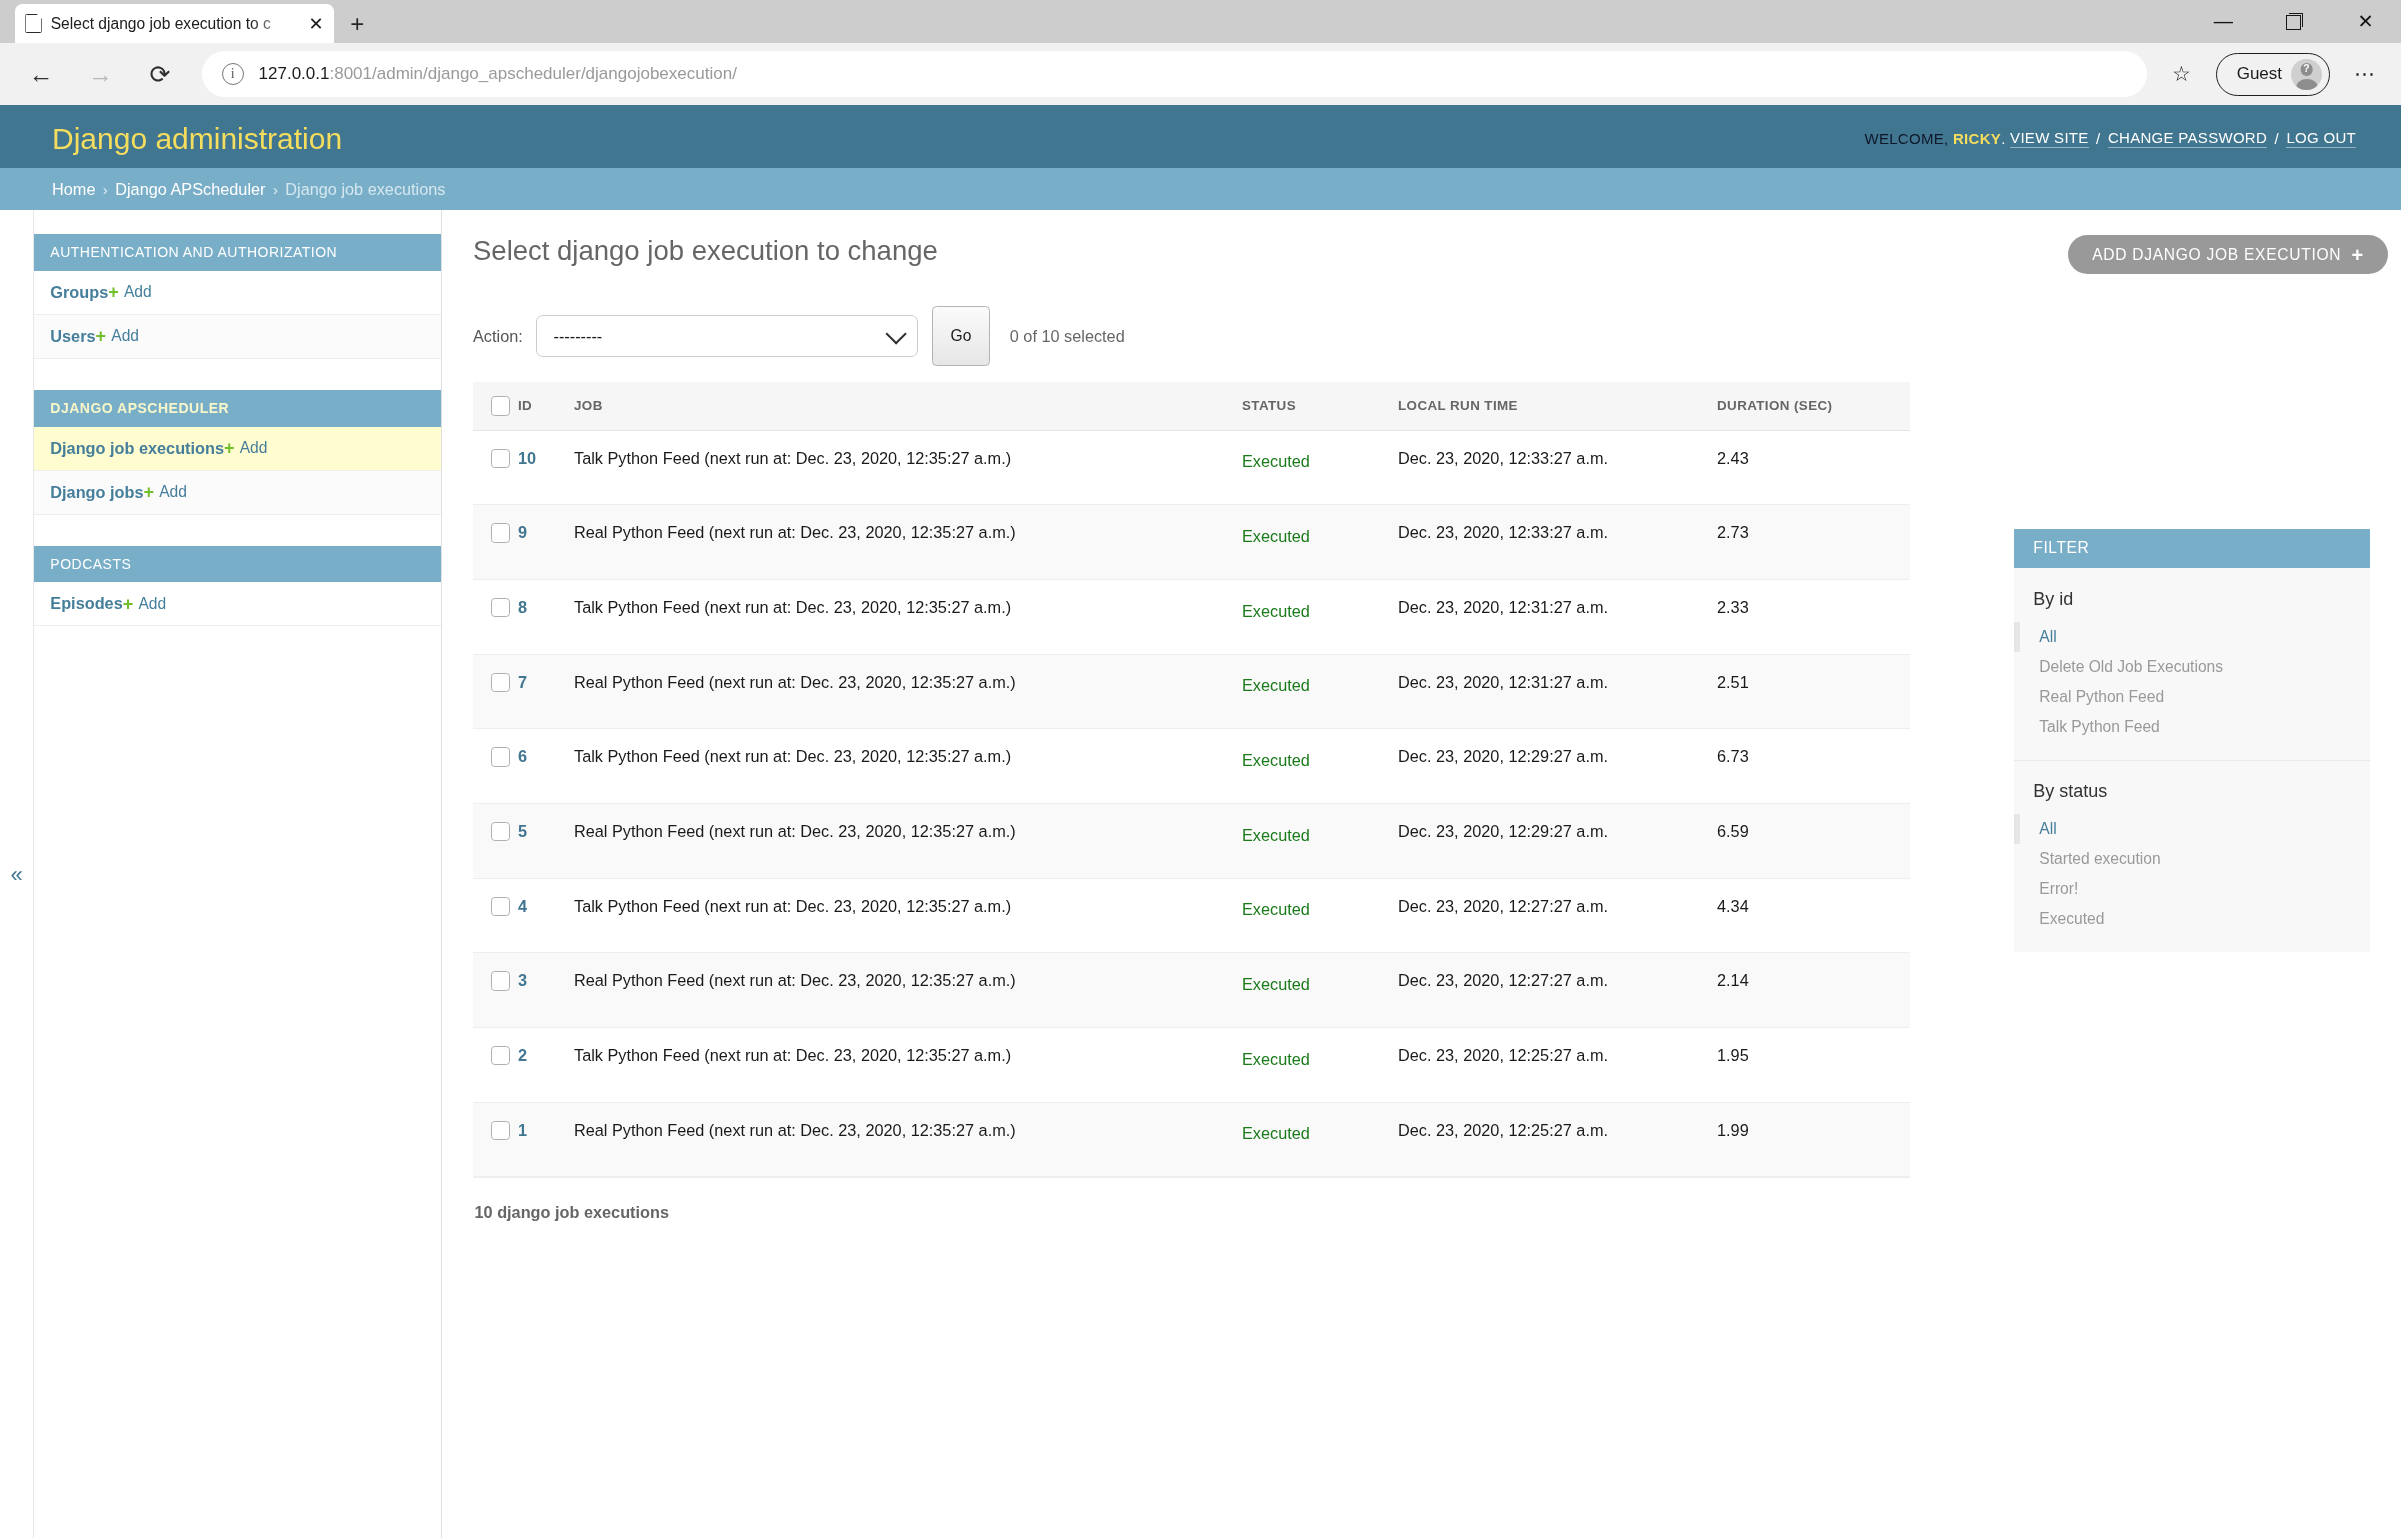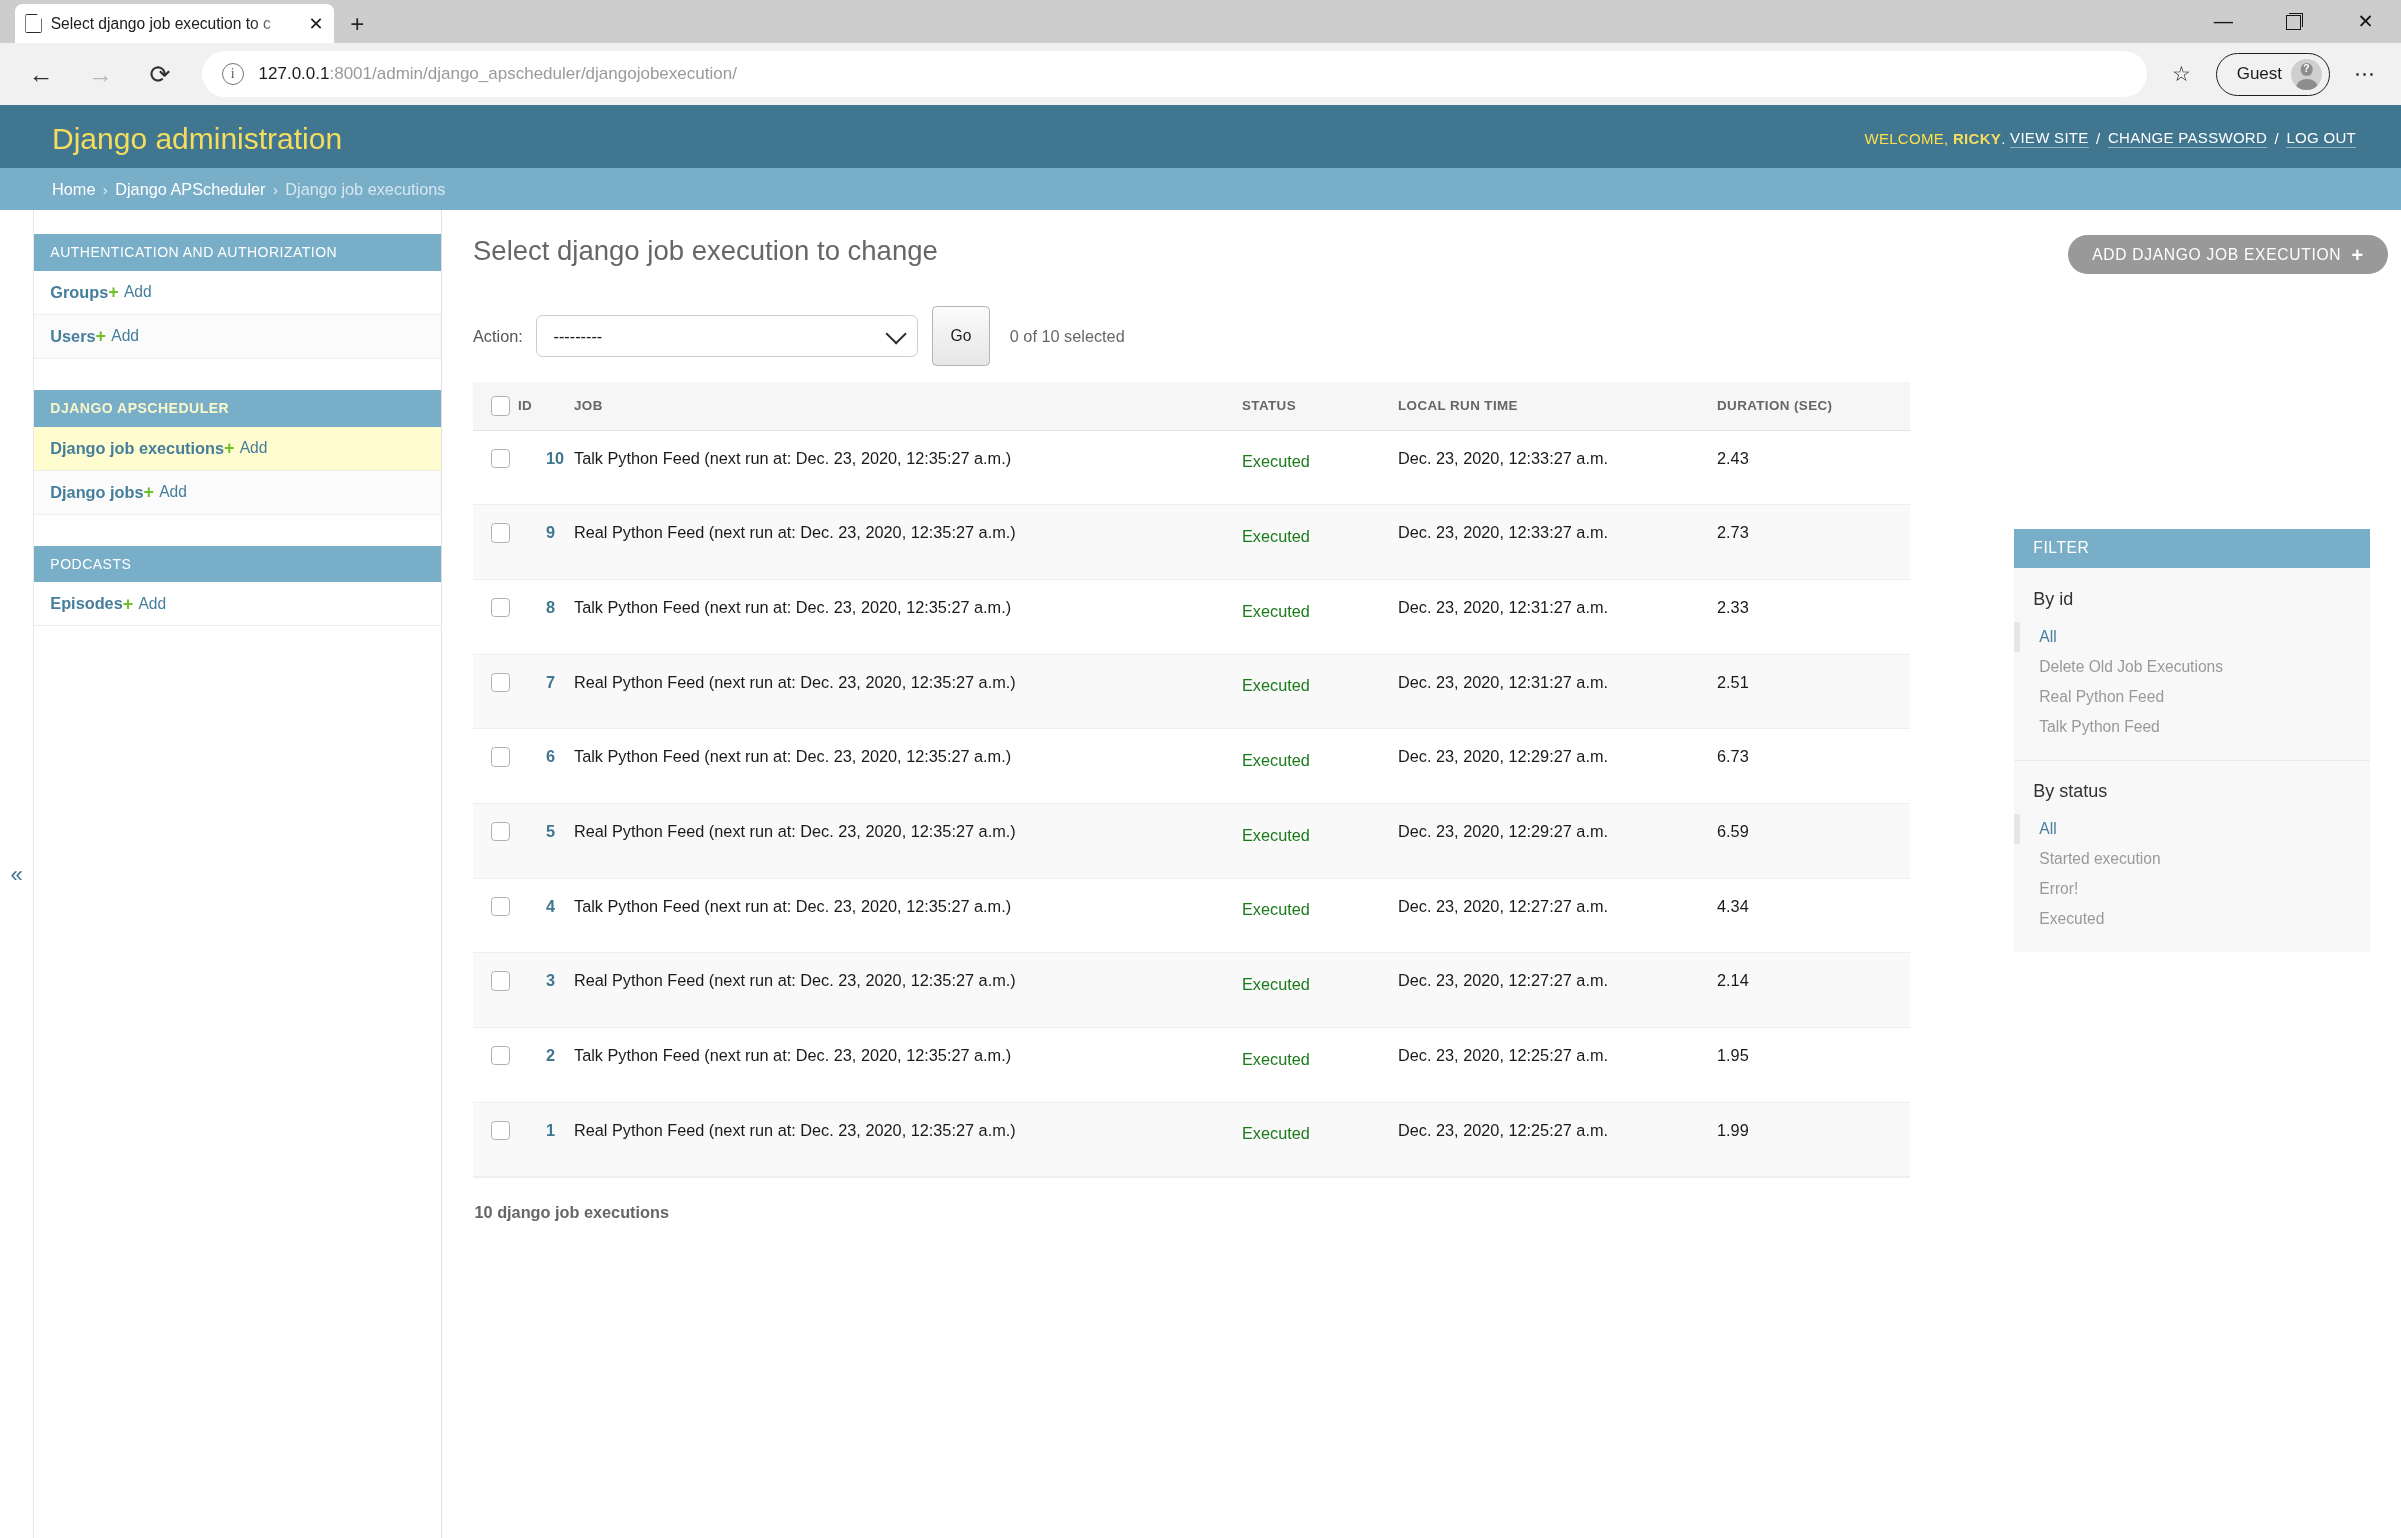--- a/index.html
+++ b/index.html
@@ -116,21 +116,21 @@
   .dj-header {
     height: 63px; background: #417690;
     display: flex; align-items: center; justify-content: space-between;
     padding: 4px 45px 0 52px;
   }
   .dj-branding { font-size: 30px; color: #f5dd5d; font-weight: 300; }
   .dj-usertools {
     font-size: 15px; color: #ffffff; letter-spacing: 0.3px;
     display: flex; align-items: center; gap: 0;
   }
-  .dj-usertools .welcome { color: #fde047; }
+  .dj-usertools .welcome { color: #0f172a; }
   .dj-usertools .uname { font-weight: bold; color: #f5dd5d; }
   .dj-usertools a {
     color: #ffffff; text-decoration: none;
     border-bottom: 1.5px solid rgba(255,255,255,0.45);
     padding-bottom: 1.5px;
   }
   .dj-usertools .sep { color: #ffffff; padding: 0 7.4px; }
 
   .dj-breadcrumbs {
     height: 42px; background: #79aec8;
@@ -235,21 +235,21 @@
   .col-check { width: 45px; padding-left: 18px !important; }
   .col-id { width: 56px; }
   .col-job { width: 668px; }
   .col-status { width: 156px; }
   .col-time { width: 319px; }
   .col-dur { width: auto; }
   .cb {
     width: 19.3px; height: 19.3px; border: 1.5px solid #b0b0b0;
     border-radius: 3.7px; background: #ffffff; display: block;
   }
-  .id-link { color: #417690; font-weight: bold; text-decoration: none; margin-left: 28px; }
+  .id-link { color: #417690; font-weight: bold; text-decoration: none; }
   .status-executed { color: #1a7a1a; display: inline-block; padding-top: 3.7px; }
   .result-count {
     font-size: 16.3px; color: #666666; padding: 25px 0 0 1.5px;
     border-top: 0.7px solid #eeeeee; margin-top: -0.7px; font-weight: bold;
   }
 
   
   .dj-filter {
     position: absolute; right: 31px; top: 319px;
     width: 356px; background: #f8f8f8;

